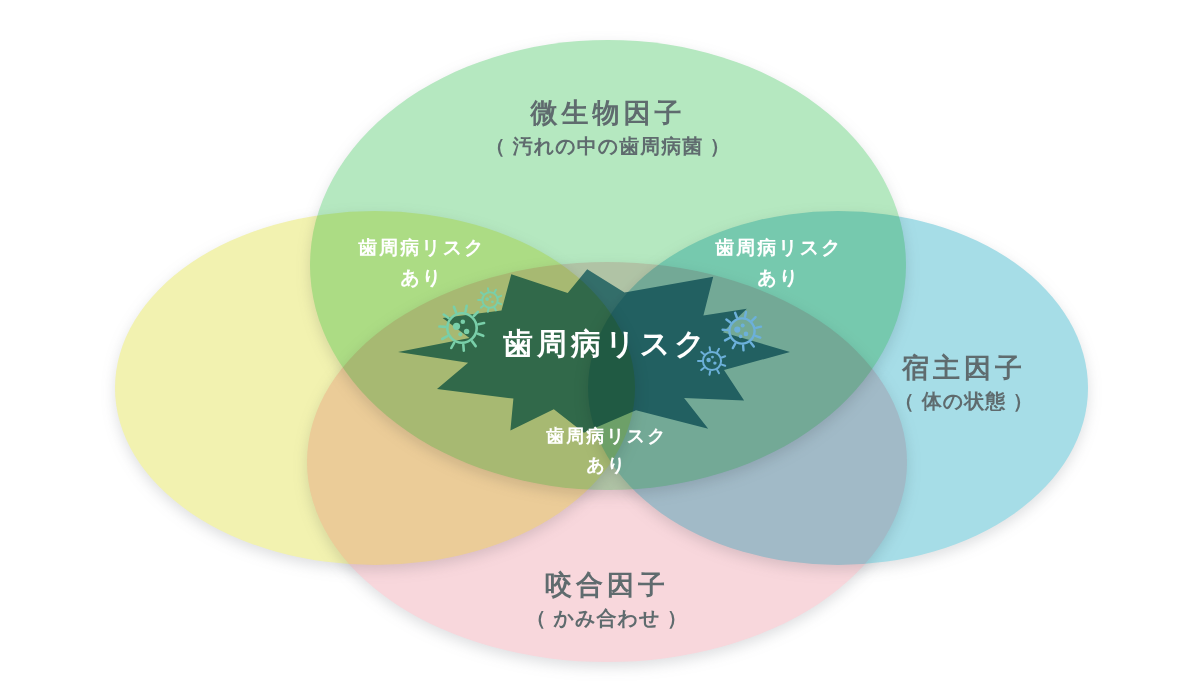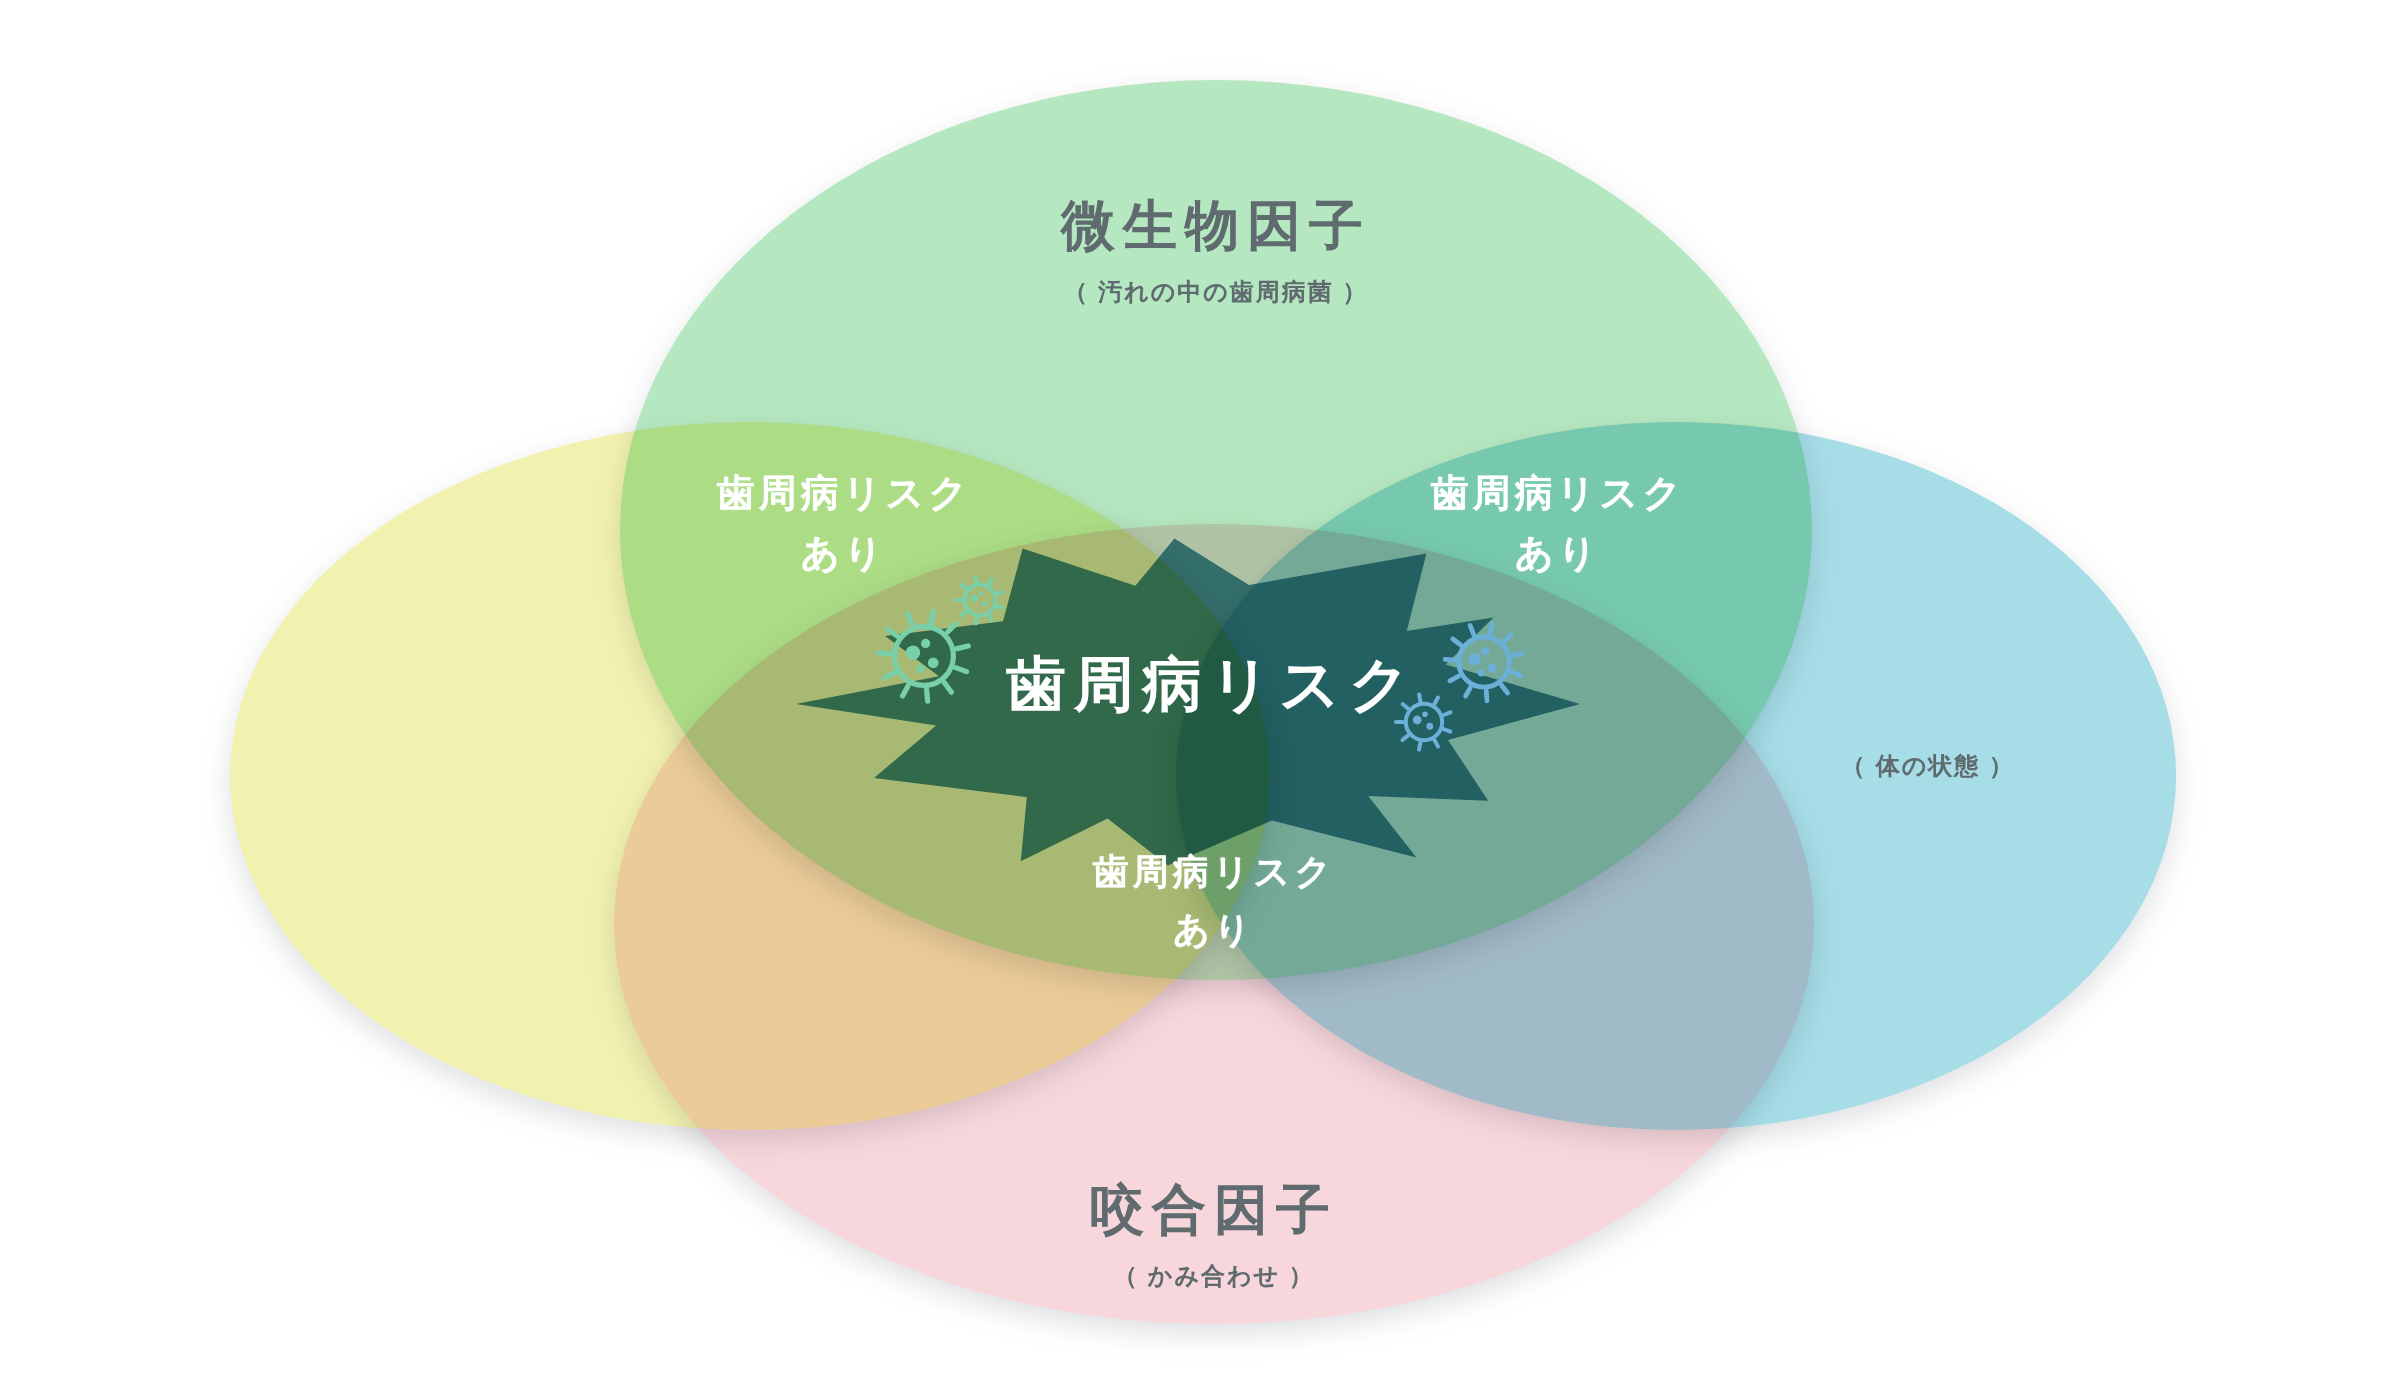--- a/index.html
+++ b/index.html
@@ -26,25 +26,25 @@
   svg.burst{mix-blend-mode:multiply;}
   
   .label{
     position:absolute;
     transform:translate(-50%,-50%);
     text-align:center;
     white-space:nowrap;
     color:var(--c-label);
   }
   .label .title{font-size:27px;font-weight:700;letter-spacing:4px;line-height:36px;}
-  .label .subtitle{font-size:12px;font-weight:600;letter-spacing:1px;line-height:30px;}
+  .label .subtitle{font-size:20px;font-weight:600;letter-spacing:1px;line-height:30px;}
   .label.lbl-microbial   {left:608px; top:128px;}
   .label.lbl-environmental{left:243px; top:379px;}
   .label.lbl-host        {left:964px; top:383px;}
-  .label.lbl-occlusal    {left:607px; top:620px;}
+  .label.lbl-occlusal    {left:607px; top:600px;}
   .overlap-label{
     position:absolute;
     transform:translate(-50%,-50%);
     text-align:center;
     white-space:nowrap;
     color:var(--c-overlap-text);
     font-size:19px;font-weight:700;letter-spacing:2px;line-height:30px;
     text-shadow:0 0 1px rgba(255,255,255,.25);
   }
   .overlap-label.ol-left  {left:422px; top:263px;}
@@ -139,20 +139,21 @@
         <circle cx="714.9" cy="363.1" r="1.7" fill="#6cb0da"></circle>
         <circle cx="712.5" cy="357.1" r="1.4" fill="#6cb0da"></circle>
       </g>
     </svg>
 
   <div class="label lbl-microbial">
     <div class="title">微生物因子</div>
     <div class="subtitle">（ 汚れの中の歯周病菌 ）</div>
   </div>
   <div class="label lbl-host">
+    <div class="title">宿主因子</div>
     <div class="subtitle">（ 体の状態 ）</div>
   </div>
   <div class="label lbl-occlusal">
     <div class="title">咬合因子</div>
     <div class="subtitle">（ かみ合わせ ）</div>
   </div>
 
   <div class="overlap-label ol-left">
     <div>歯周病リスク</div>
     <div>あり</div>

